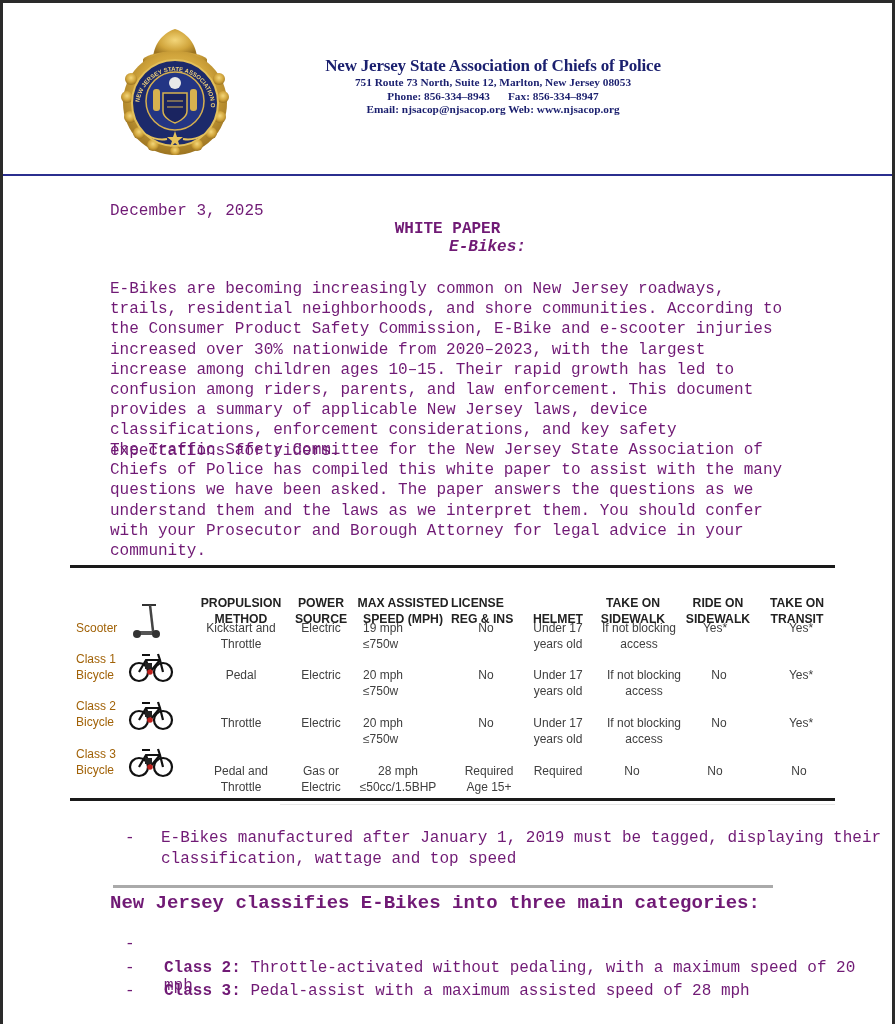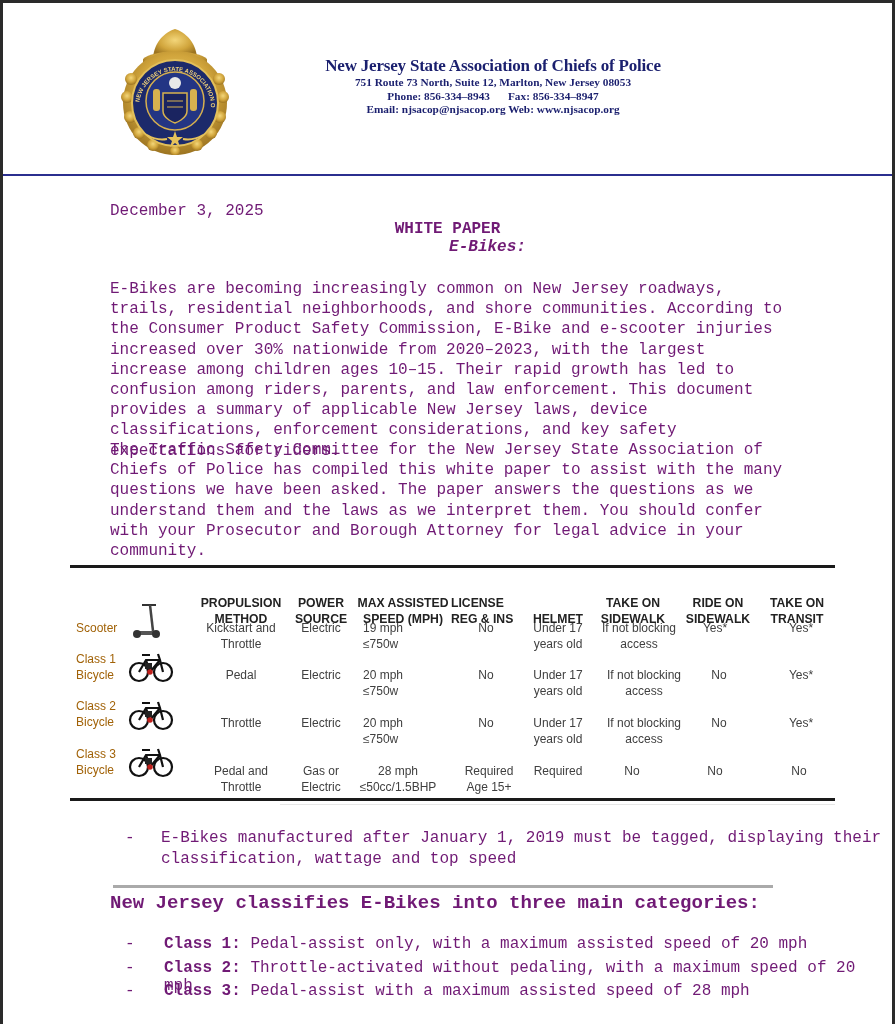--- a/index.html
+++ b/index.html
@@ -320,19 +320,18 @@
   <div class="dash serif" style="top:826px;">-</div>
   <div class="bullet serif" style="left:158px;top:825px;">
     <div>E-Bikes manufactured after January 1, 2019 must be tagged, displaying their</div>
     <div>classification, wattage and top speed</div>
   </div>
 
   <div class="sec-rule"></div>
   <div class="sec-head serif">New Jersey classifies E-Bikes into three main categories:</div>
 
   <div class="dash serif" style="top:932px;">-</div>
-  <div class="cls serif" style="top:932px;"><b>Class 1:</b><span> Pedal-assist only, with a maximum assisted speed of 20 mph</span></div>
   <div class="dash serif" style="top:956px;">-</div>
   <div class="cls serif" style="top:956px;"><b>Class 2:</b><span> Throttle-activated without pedaling, with a maximum speed of 20 mph</span></div>
   <div class="dash serif" style="top:979px;">-</div>
   <div class="cls serif" style="top:979px;"><b>Class 3:</b><span> Pedal-assist with a maximum assisted speed of 28 mph</span></div>
 
 </div>
 
 </body></html>

